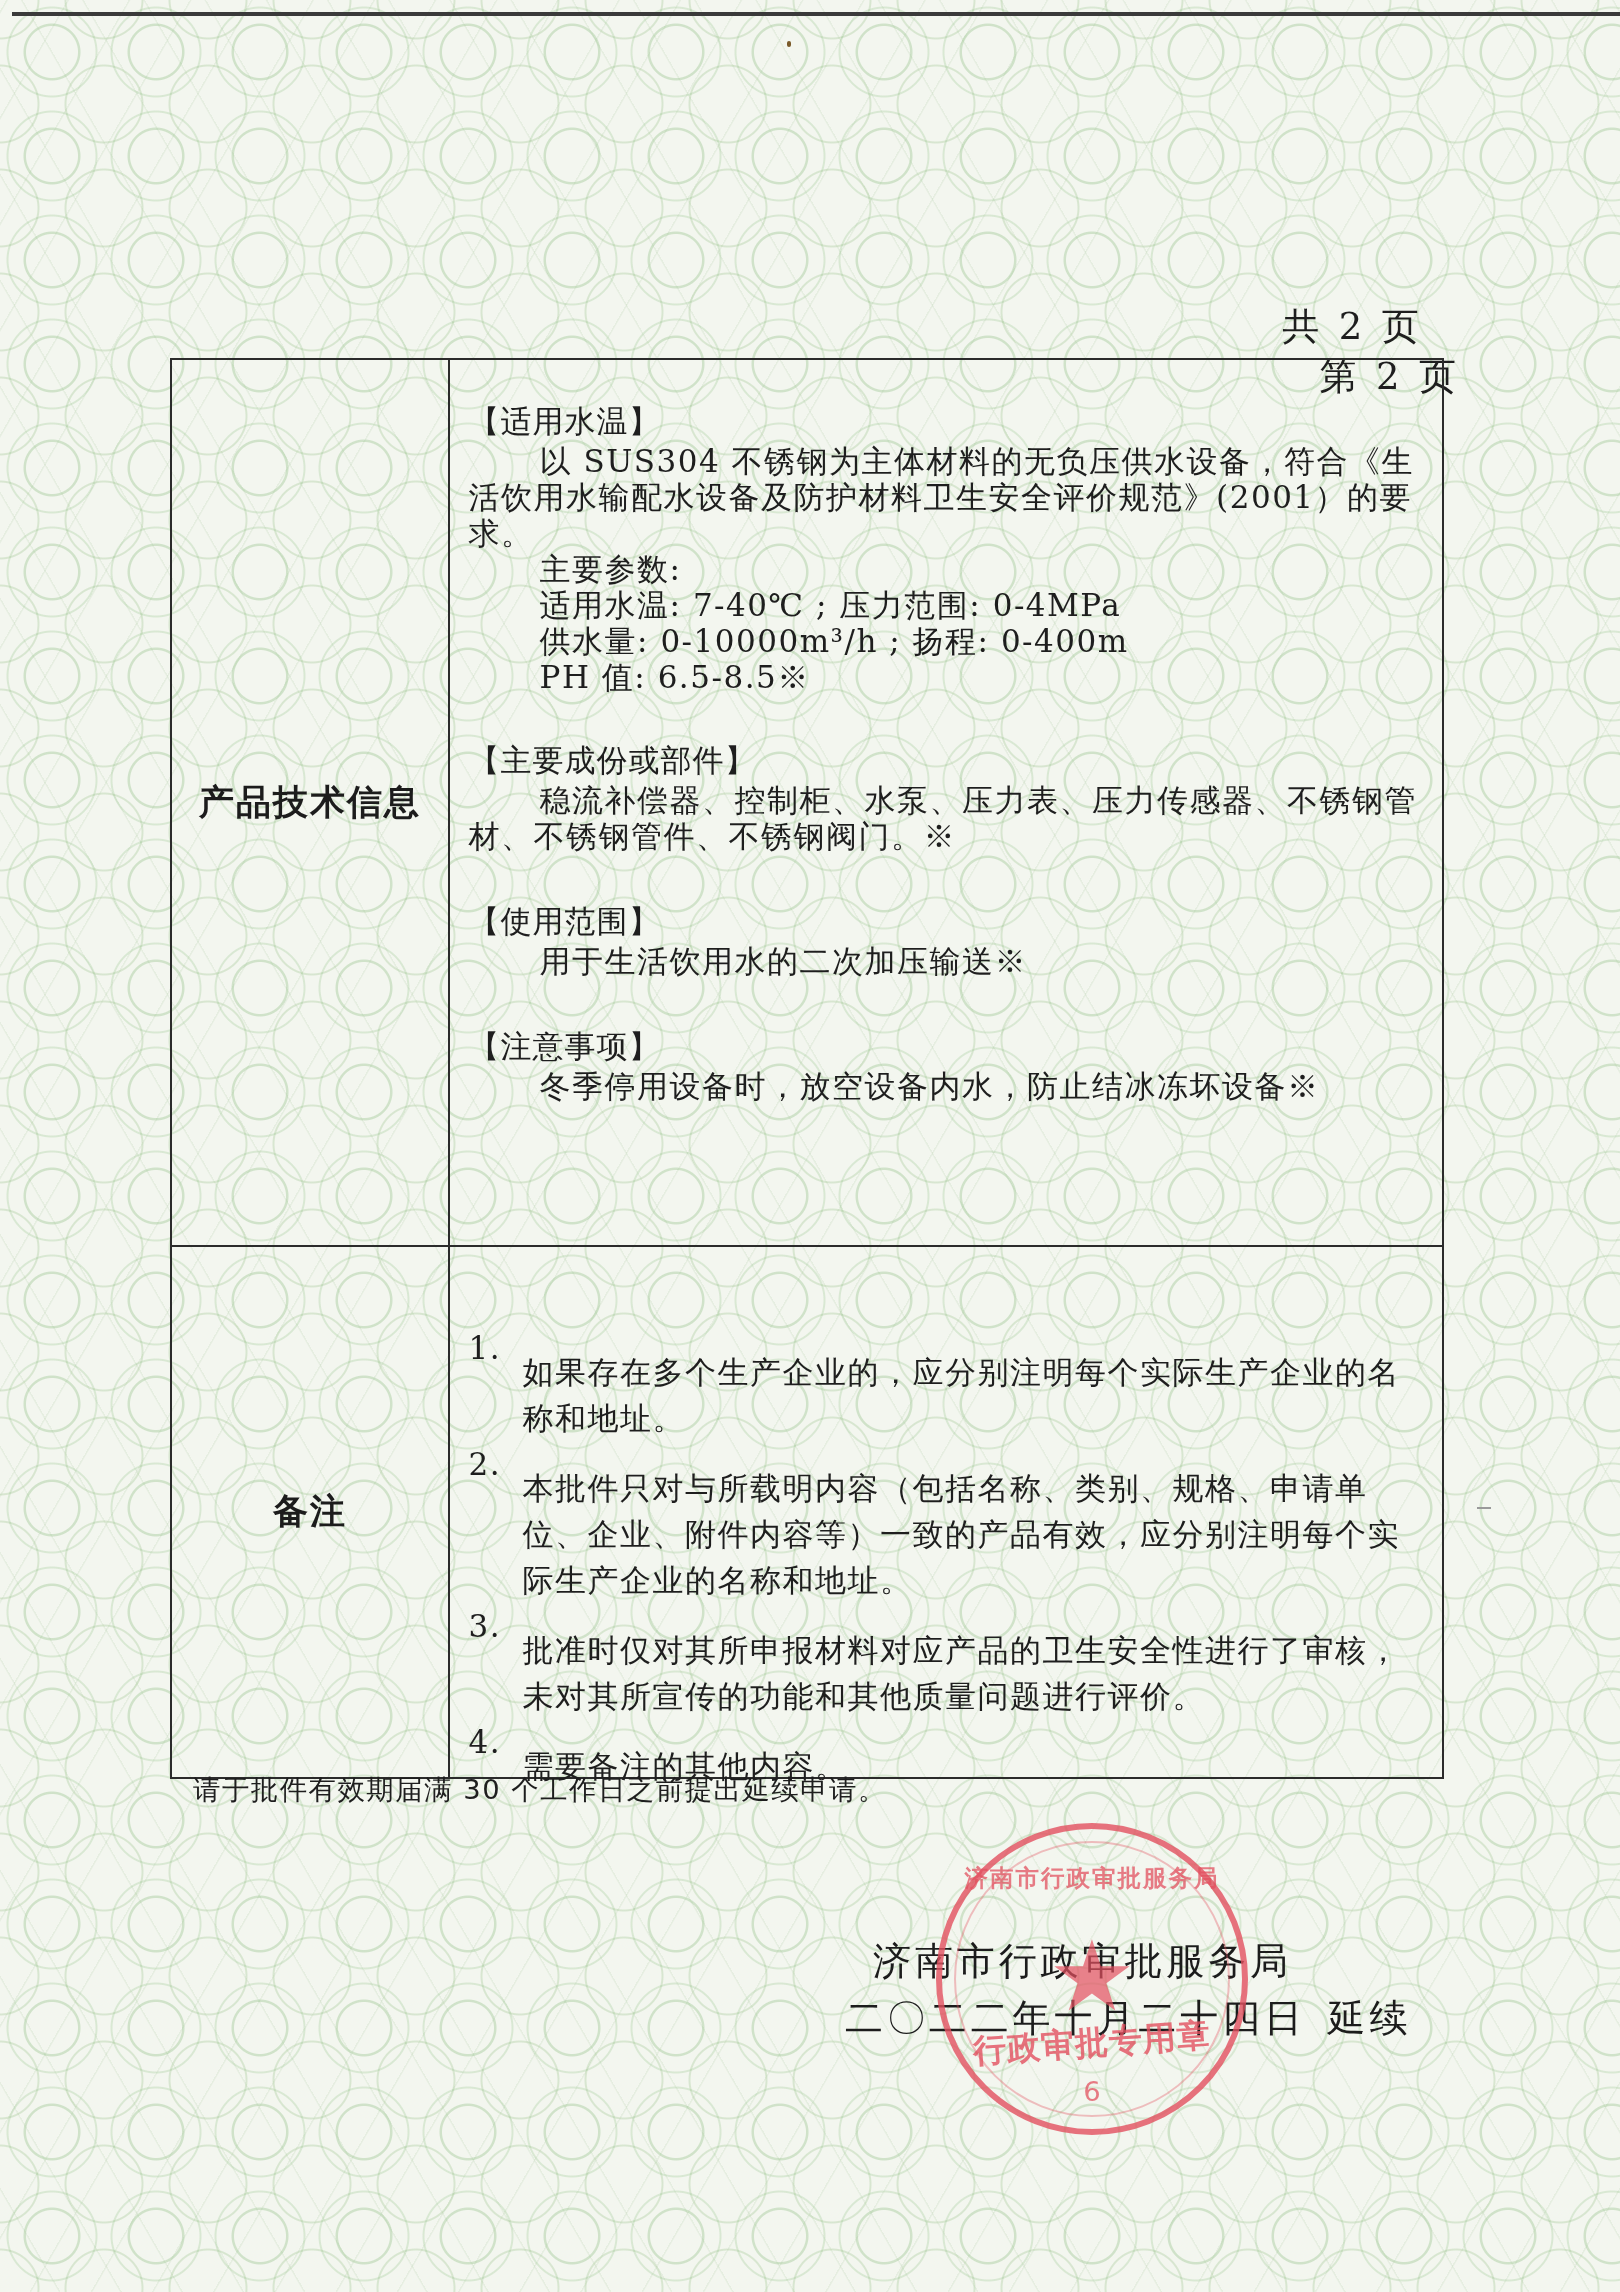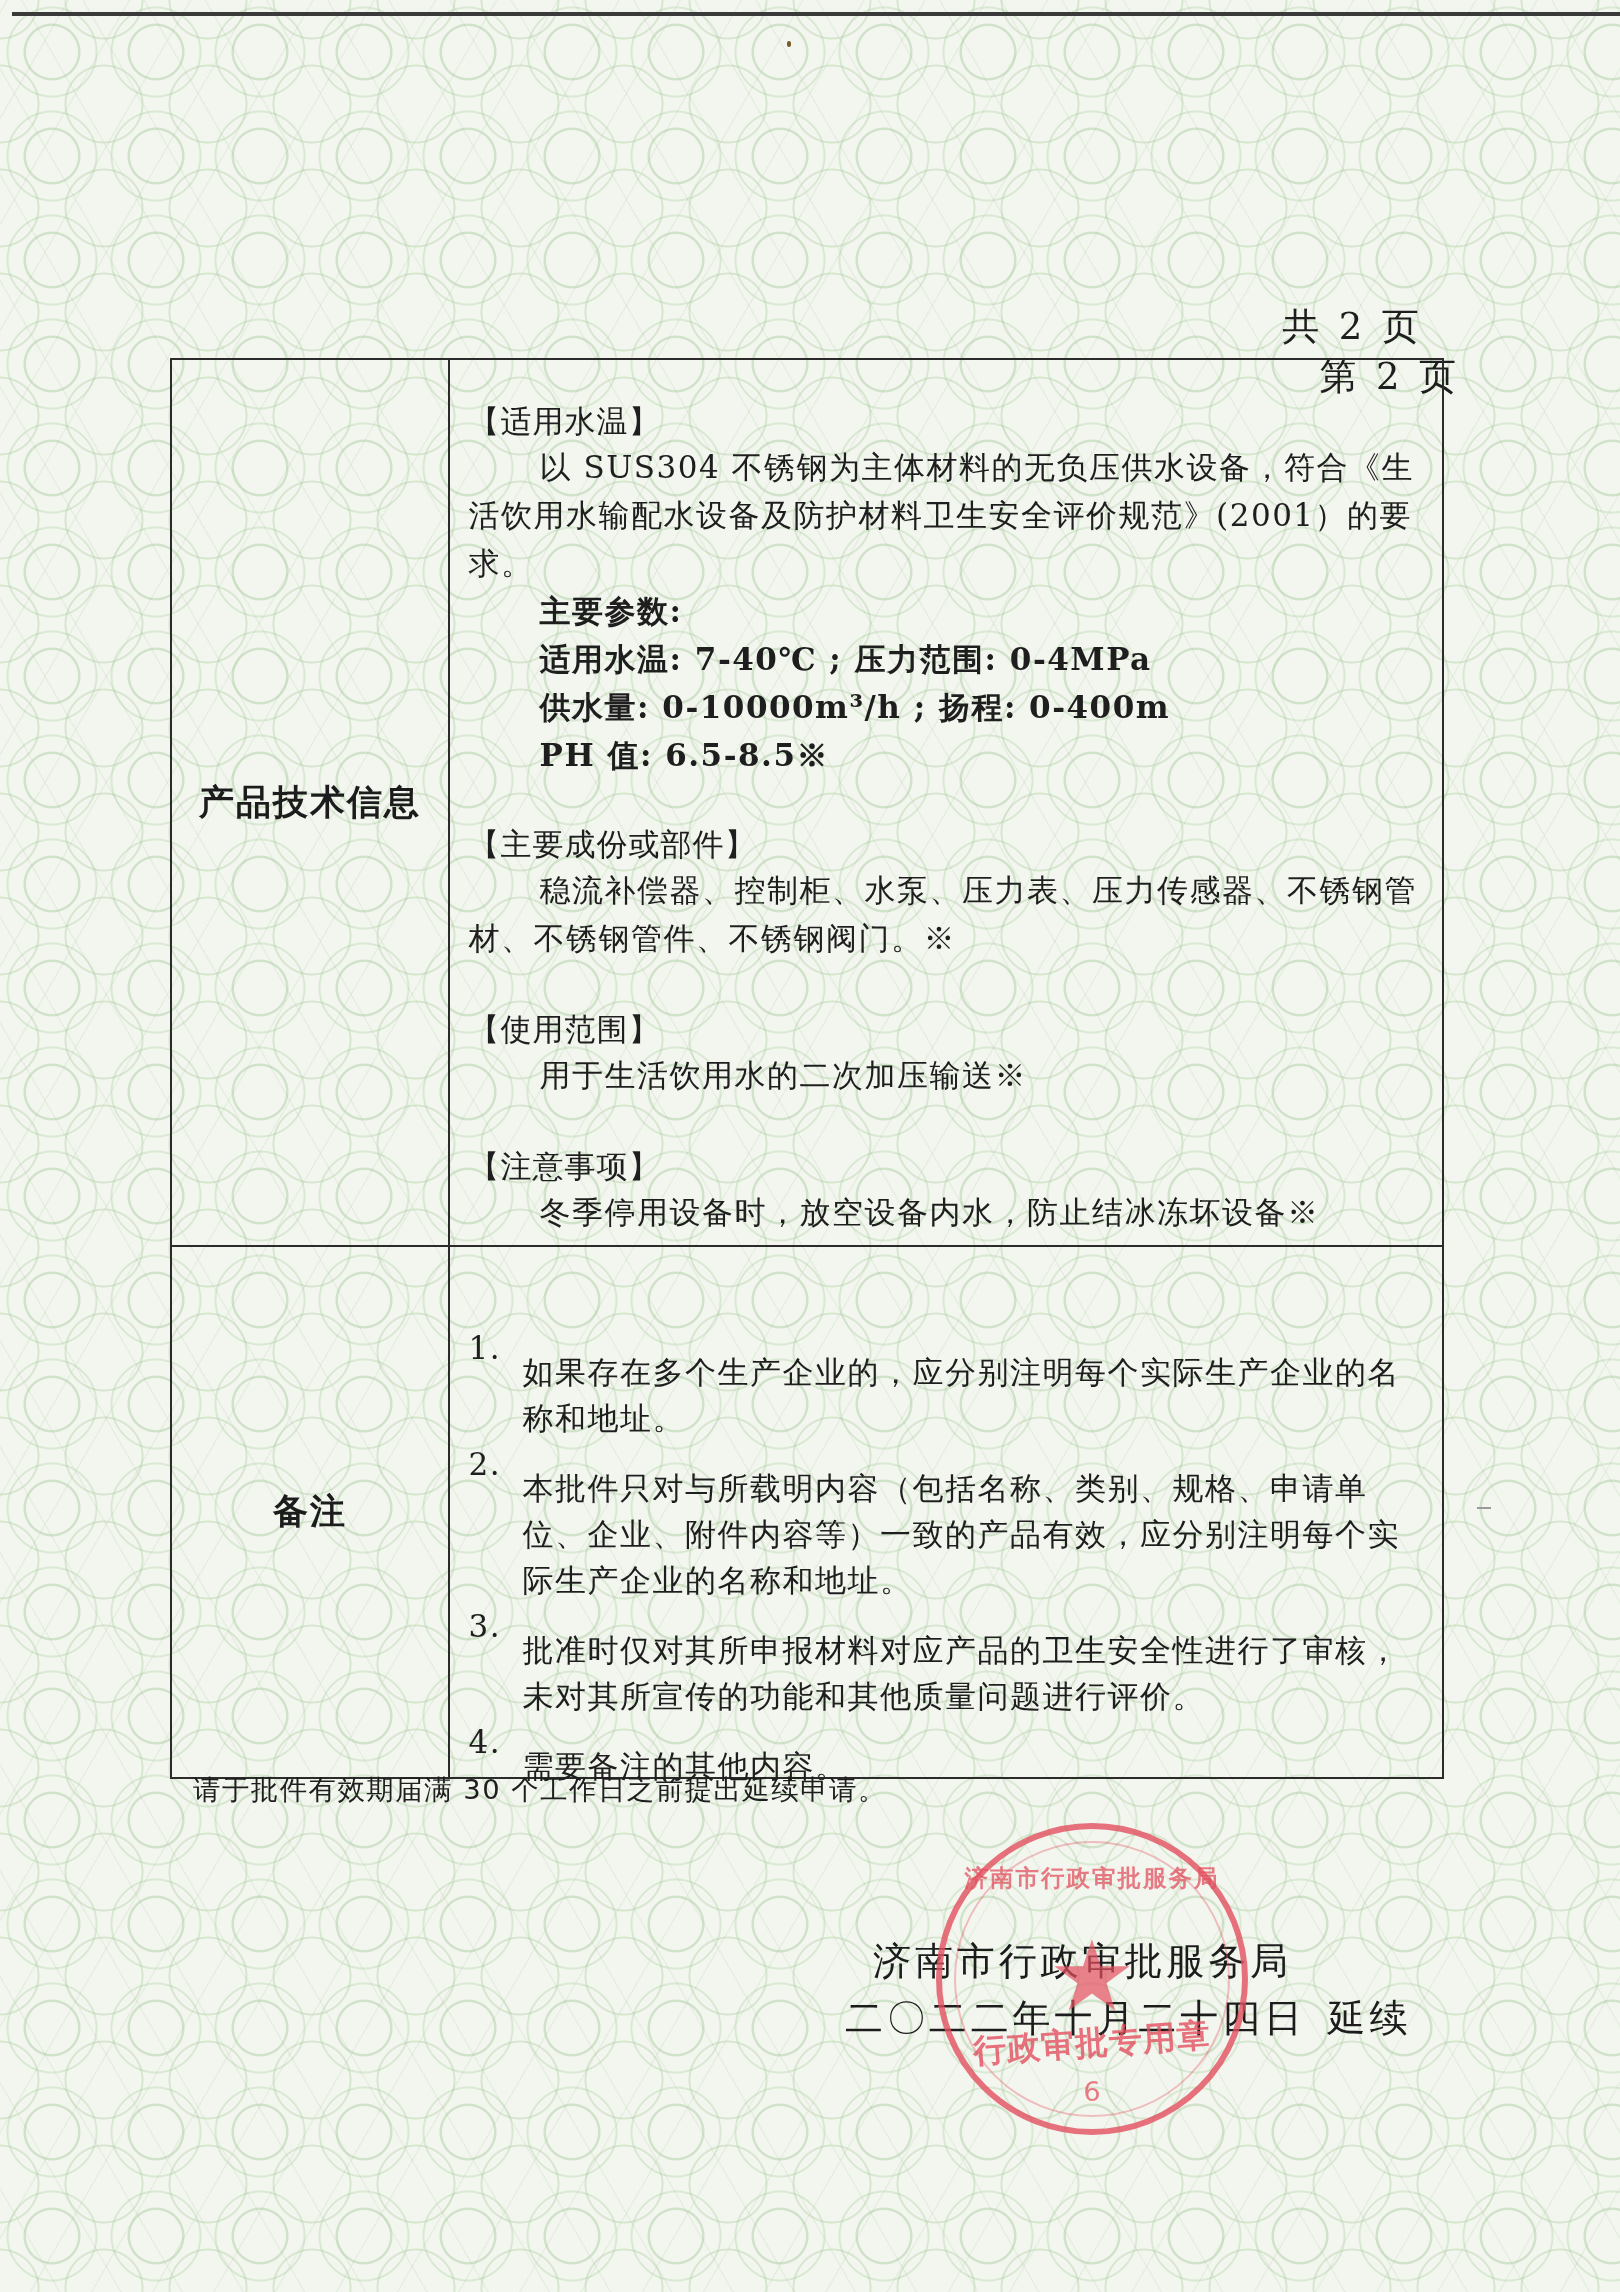--- a/index.html
+++ b/index.html
@@ -40,24 +40,24 @@
     border-right: 2.9px solid #2b2b2b;
     display: flex; align-items: center; justify-content: center;
     font-family: "DejaVu Sans", sans-serif; font-weight: bold;
     font-size: 35px; letter-spacing: 2px; color: #1c1c1c;
   }
   .cell-content {
     position: absolute; left: 279px; right: 0; top: 0; bottom: 0;
     padding: 0 17.6px 0 17.6px;
   }
   .tech-content { padding-top: 39px; }
-  .para { font-size: 31px; line-height: 48px; letter-spacing: 1.5px; margin: 0; }
+  .para { font-size: 31px; line-height: 36px; letter-spacing: 1.5px; margin: 0; }
   .heading { margin: 0; font-size: 31px; line-height: 44px; letter-spacing: 1px; }
   .indent { text-indent: 71px; }
-  .param { padding-left: 71px; font-weight: bold; }
+  .param { padding-left: 71px; }
   .gap { height: 43px; }
   .gap-sm { height: 45px; }
   .notes-content { padding-top: 80px; }
   .note-item { display: flex; font-size: 31px; line-height: 46px; letter-spacing: 1.5px; }
   .note-num { width: 54px; flex: none; font-family: "DejaVu Serif", serif; }
   .note-text { flex: 1; margin-top: 24px; }
   .footer-note {
     position: absolute; left: 193px; top: 1772px; font-size: 27.4px; letter-spacing: 1.5px;
     font-family: "DejaVu Sans", sans-serif;
   }

